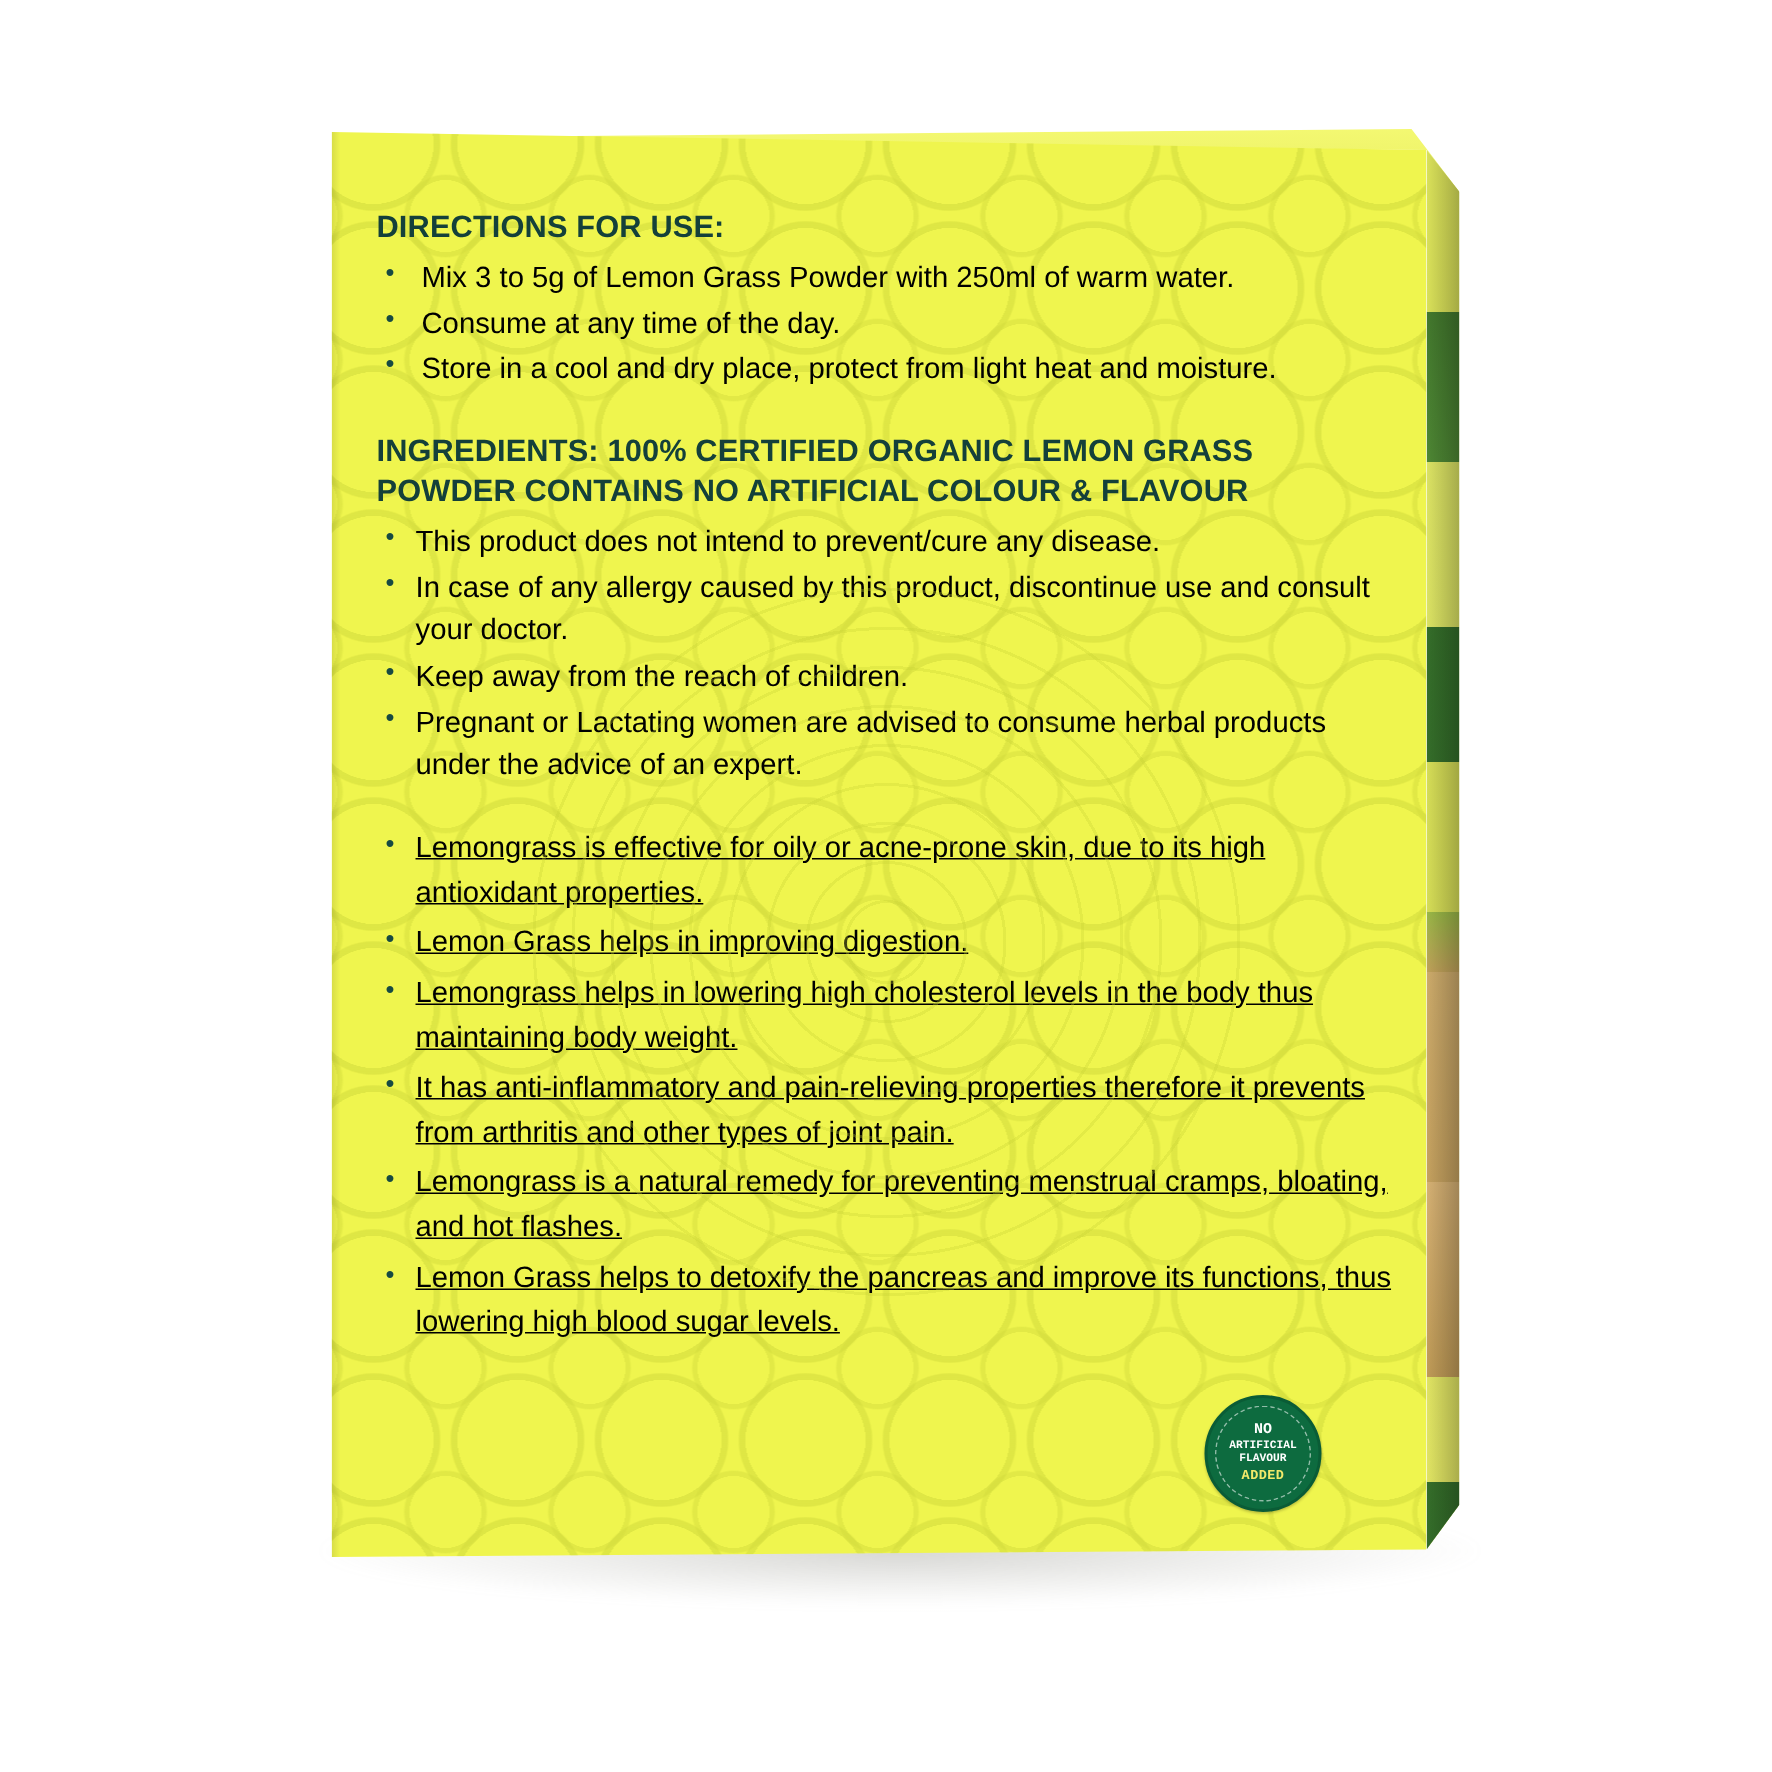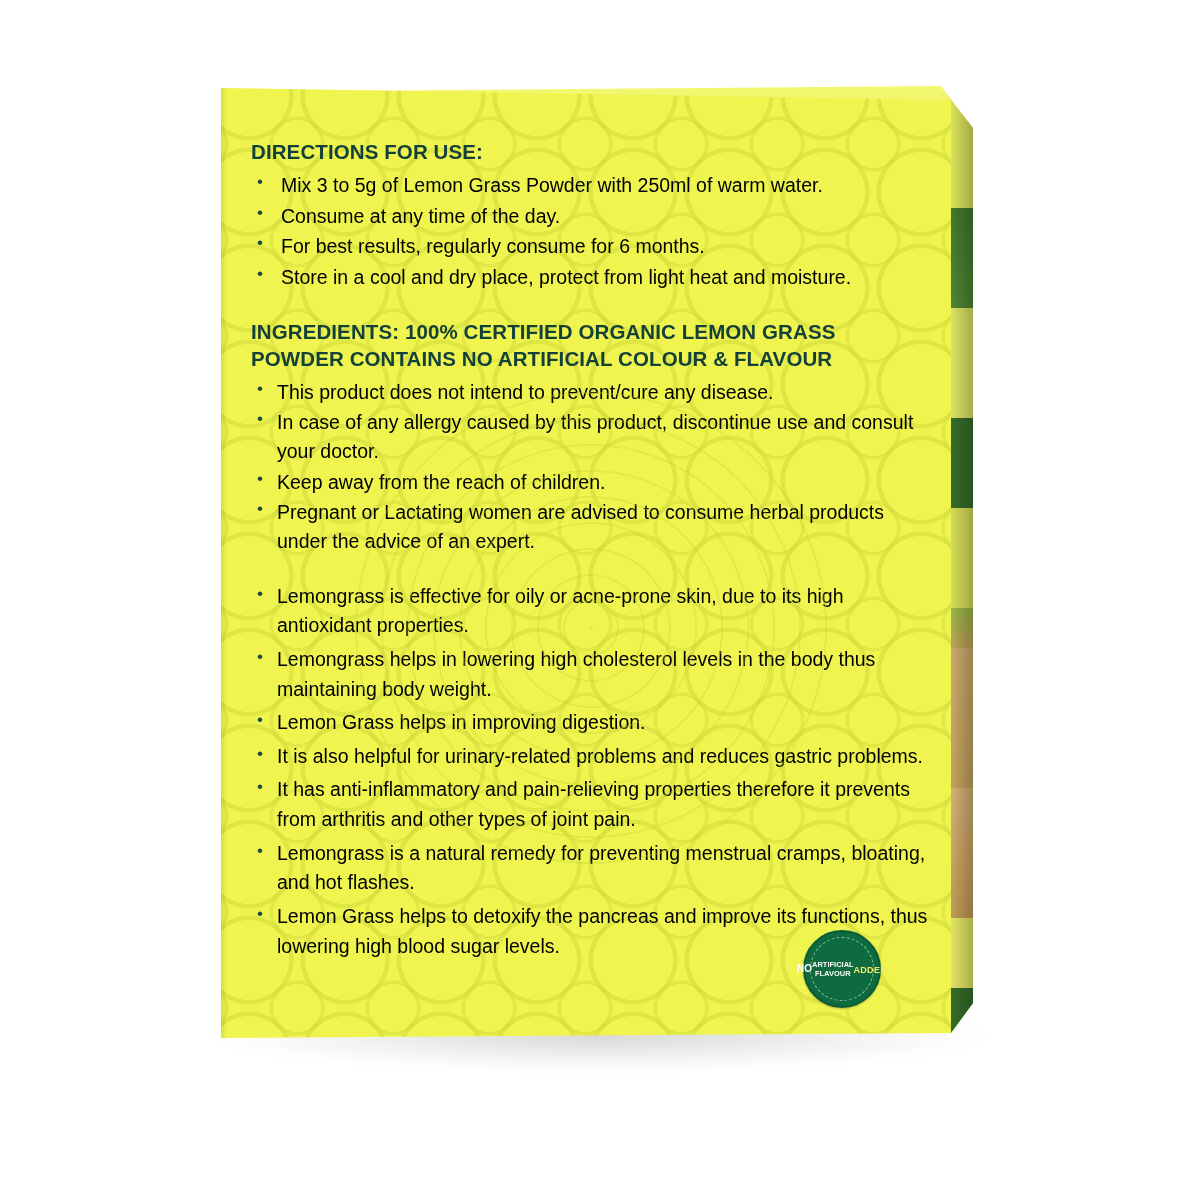--- a/index.html
+++ b/index.html
@@ -182,38 +182,39 @@
     content: "\2022";
     position: absolute;
     left: 6px;
     top: -1px;
     font-size: 17px;
     color: #174a42;
   }
   .block { margin-bottom: 26px; }
   .block.directions li { padding-left: 30px; }
   .block.ingredients li { font-weight: normal; }
-  .block.benefits li { line-height: 1.52; margin-bottom: 4px; }
+  .block.benefits li { line-height: 1.52; margin-bottom: 4px; text-decoration: underline; }
 
   
   .seal {
     position: absolute;
     left: 582px;
     top: 842px;
     width: 74px;
     height: 74px;
     border-radius: 50%;
     background: #0d6b3f;
     border: 2px solid #0a5c36;
     box-shadow: 0 1px 2px rgba(0,0,0,0.25);
     display: flex;
-    flex-direction: row;
+    flex-direction: column;
     align-items: center;
     justify-content: center;
     text-align: center;
+    font-family: Liberation Mono, monospace;
   }
   .seal .ring {
     position: absolute;
     inset: 5px;
     border-radius: 50%;
     border: 1.5px dashed rgba(255,255,255,0.55);
   }
   .seal .l1 {
     color: #ffffff;
     font-size: 10px;
@@ -255,41 +256,39 @@
     <div class="panel-front">
       <div class="edge-left"></div>
 
       <div class="content">
 
         <div class="block directions">
           <h2 class="sec-title">DIRECTIONS FOR USE:</h2>
           <ul class="bullets">
             <li>Mix 3 to 5g  of Lemon Grass Powder with 250ml of warm water.</li>
             <li>Consume at any time of the day.</li>
-            <li>For best results, regularly consume for 6 months.</li>
             <li>Store in a cool and dry place, protect from light heat and moisture.</li>
           </ul>
         </div>
 
         <div class="block ingredients">
           <h2 class="sec-title ing">INGREDIENTS: 100% CERTIFIED ORGANIC LEMON GRASS POWDER CONTAINS NO ARTIFICIAL COLOUR &amp; FLAVOUR</h2>
           <ul class="bullets">
             <li>This product does not intend to prevent/cure any disease.</li>
             <li>In case of any allergy caused by this product, discontinue use and consult your doctor.</li>
             <li>Keep away from the reach of children.</li>
             <li>Pregnant or Lactating women are advised to consume herbal products under the advice of an expert.</li>
           </ul>
         </div>
 
         <div class="block benefits">
           <ul class="bullets">
             <li>Lemongrass is effective for oily or acne-prone skin, due to its high antioxidant properties.</li>
+            <li>Lemon Grass helps in improving digestion.</li>
             <li>Lemongrass helps in lowering high cholesterol levels in the body thus maintaining body weight.</li>
-            <li>Lemon Grass helps in improving digestion.</li>
-            <li>It is also helpful for urinary-related problems and reduces gastric problems.</li>
             <li>It has anti-inflammatory and pain-relieving properties therefore it prevents from arthritis and other types of joint pain.</li>
             <li>Lemongrass is a natural remedy for preventing menstrual cramps, bloating, and hot flashes.</li>
             <li>Lemon Grass helps to detoxify the pancreas and improve its functions, thus lowering high blood sugar levels.</li>
           </ul>
         </div>
 
       </div>
 
       <div class="seal">
         <div class="ring"></div>

